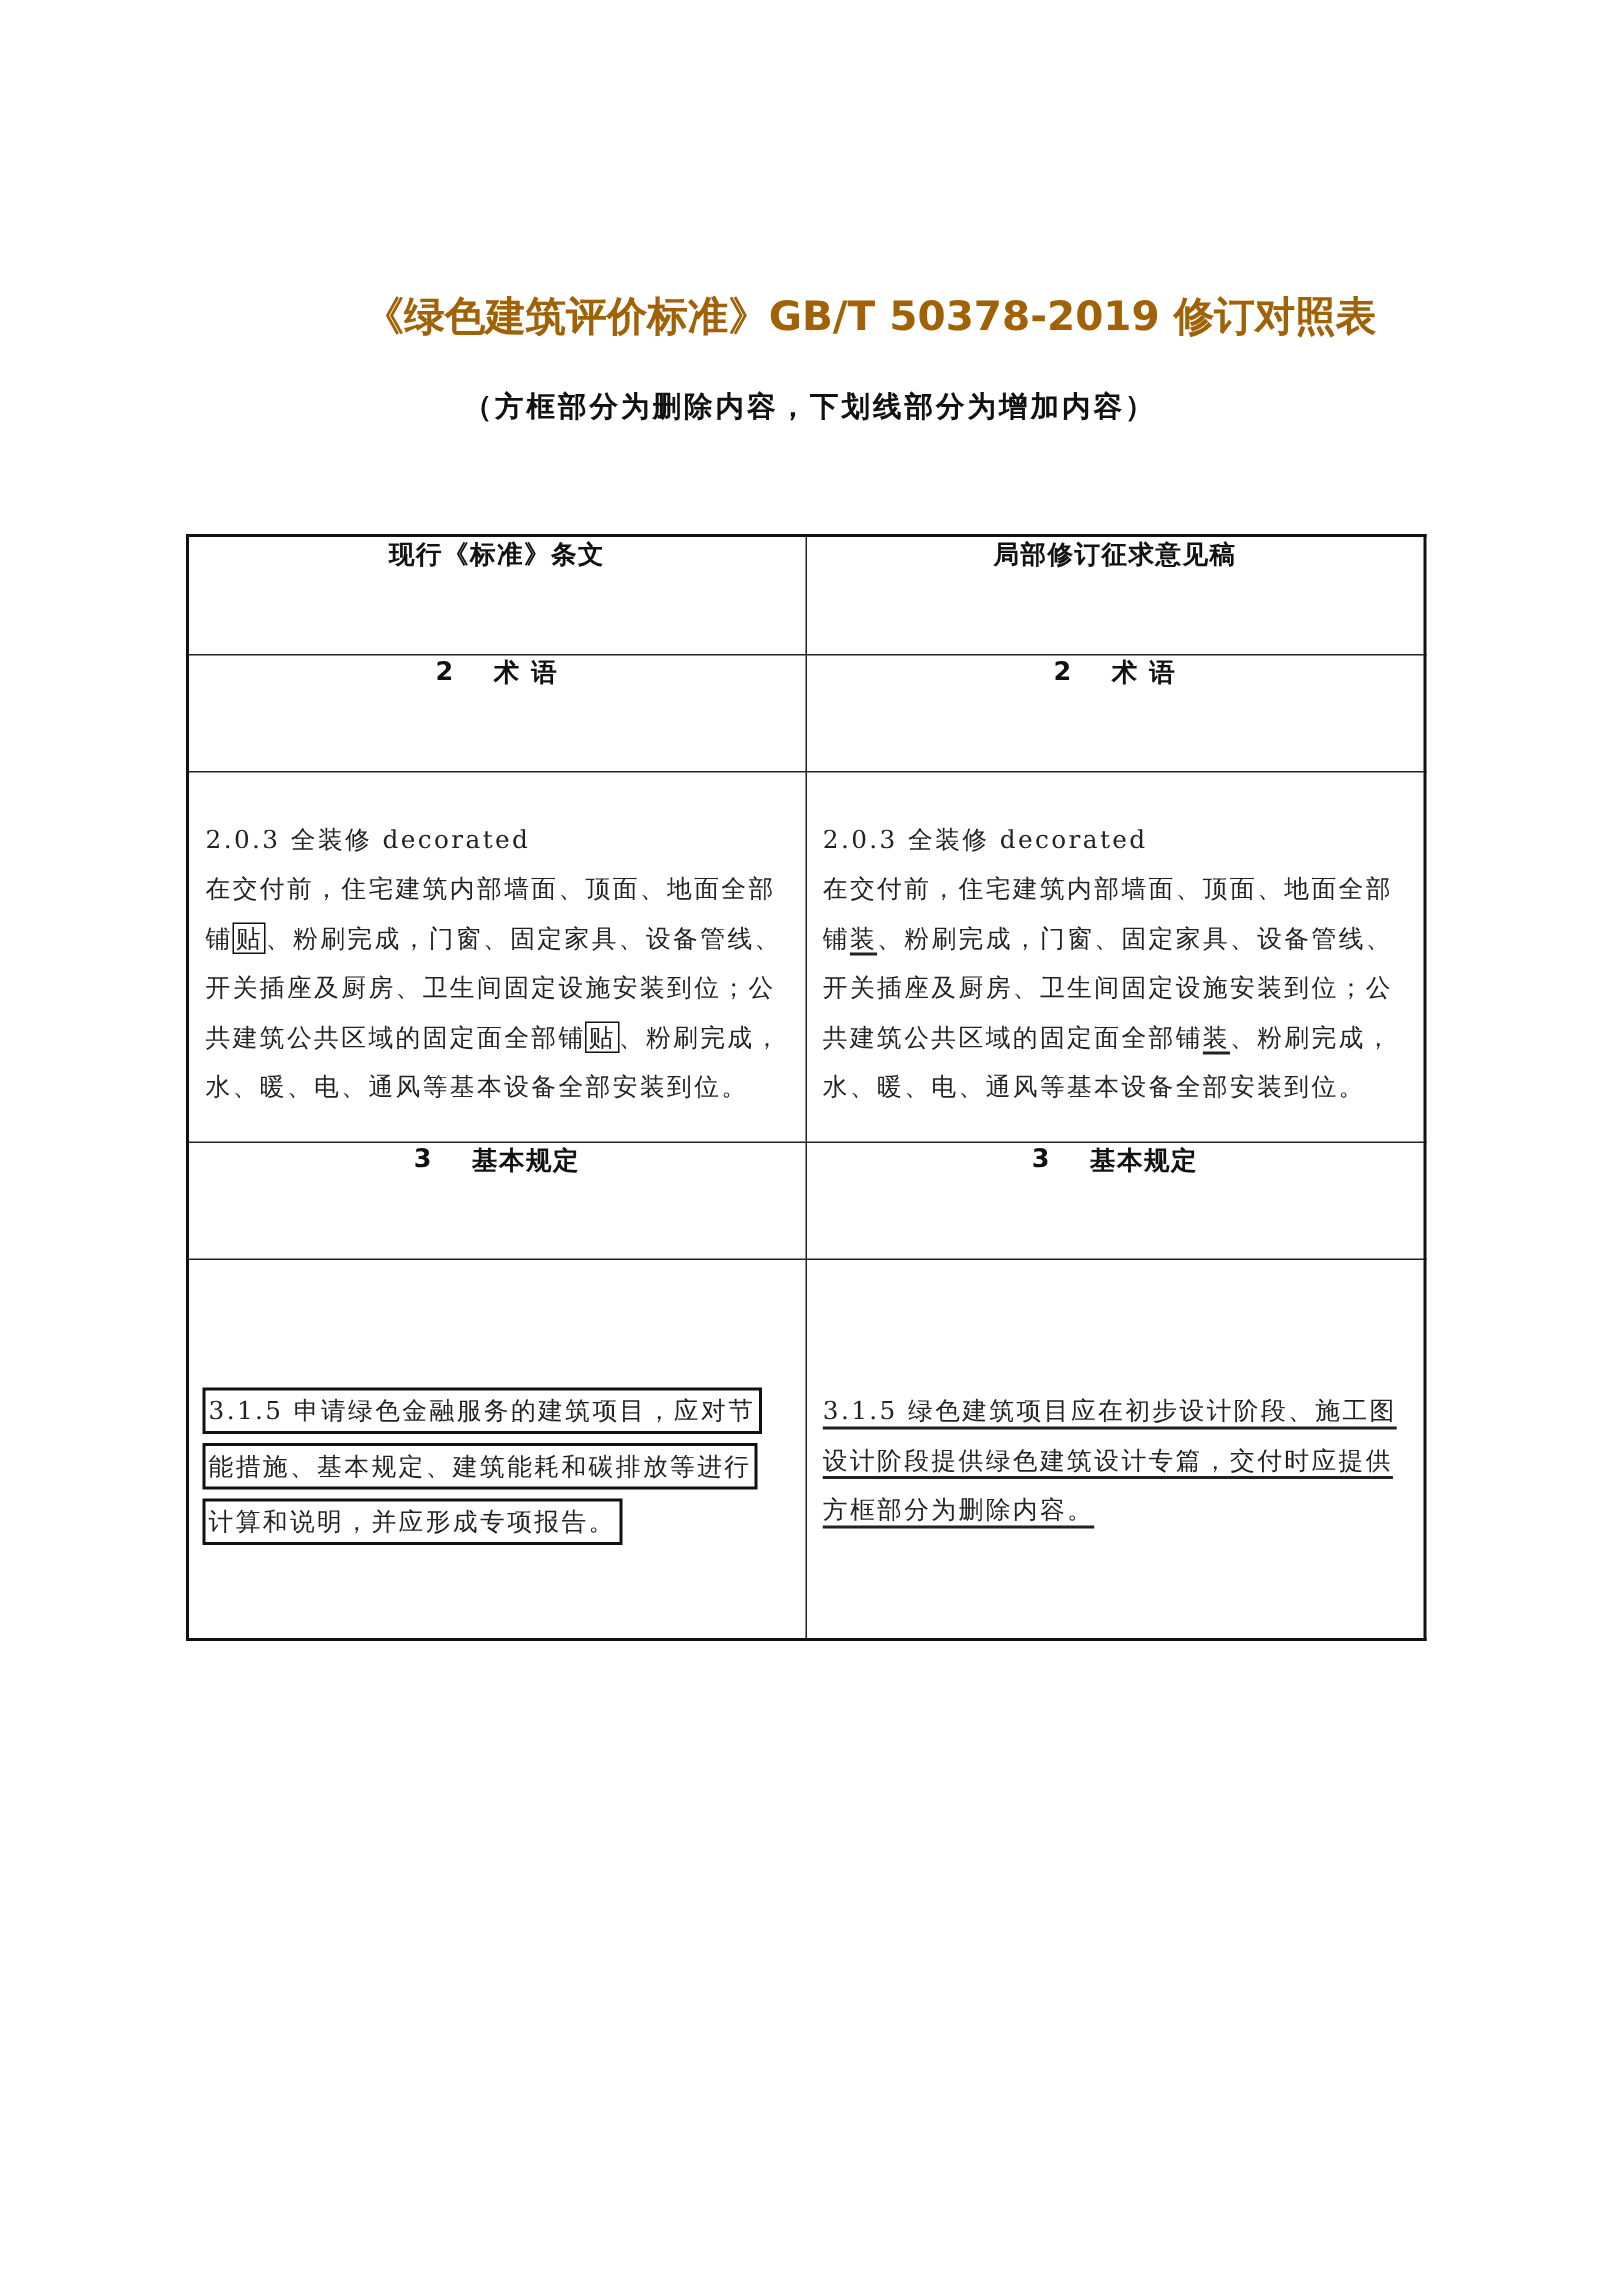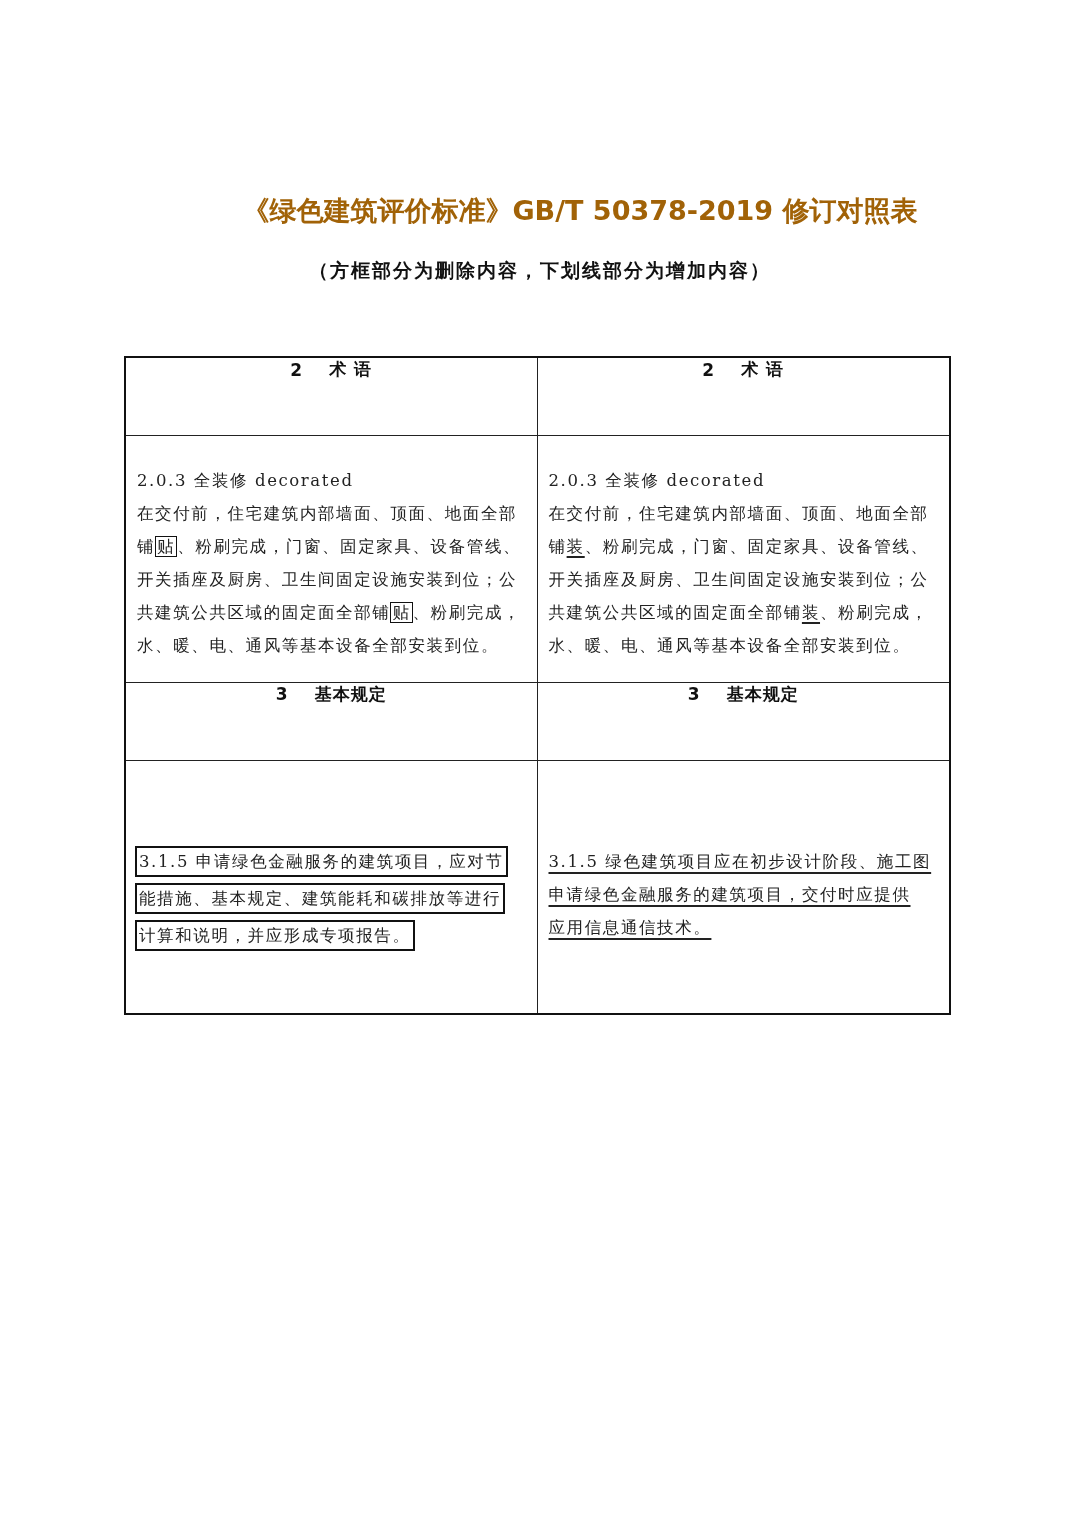--- a/index.html
+++ b/index.html
@@ -39,20 +39,32 @@
 </style>
 </head>
 <body>
 
 <div class="title">《绿色建筑评价标准》GB/T 50378-2019 修订对照表</div>
 <div class="subtitle">（方框部分为删除内容，下划线部分为增加内容）</div>
 
 <table class="cmp">
 
   <tbody>
+      <tr style="height:79px">
+    <td class="c-left">
+      <div class="hcell">
+            <span>现行《标准》条文</span>
+          </div>
+    </td>
+    <td class="c-right">
+      <div class="hcell">
+            <span>局部修订征求意见稿</span>
+          </div>
+    </td>
+  </tr>
 
   <tr style="height:78px">
     <td class="c-left">
       <div class="hcell">
         <span class="num">2</span>
         <span>术 语</span>
       </div>
     </td>
     <td class="c-right">
       <div class="hcell">
@@ -106,19 +118,19 @@
     <td class="c-left">
       <div class="body-text" style="padding-top:82px; line-height:33px">
         <span class="del-line">3.1.5    申请绿色金融服务的建筑项目，应对节</span><br>
         <span class="del-line">能措施、基本规定、建筑能耗和碳排放等进行</span><br>
         <span class="del-line">计算和说明，并应形成专项报告。</span>
       </div>
     </td>
     <td class="c-right">
       <div class="body-text" style="padding-top:84px; line-height:33px">
         <span class="line ins-line">3.1.5 绿色建筑项目应在初步设计阶段、施工图</span>
-        <span class="line ins-line">申请绿色金融服务的建筑项目，交付时应提供</span>
-        <span class="line ins-line">应用信息通信技术。</span>
+        <span class="line ins-line">设计阶段提供绿色建筑设计专篇，交付时应提供</span>
+        <span class="line ins-line">方框部分为删除内容。</span>
       </div>
     </td>
   </tr>
 </tbody>
   </table>
 
 </body></html>

